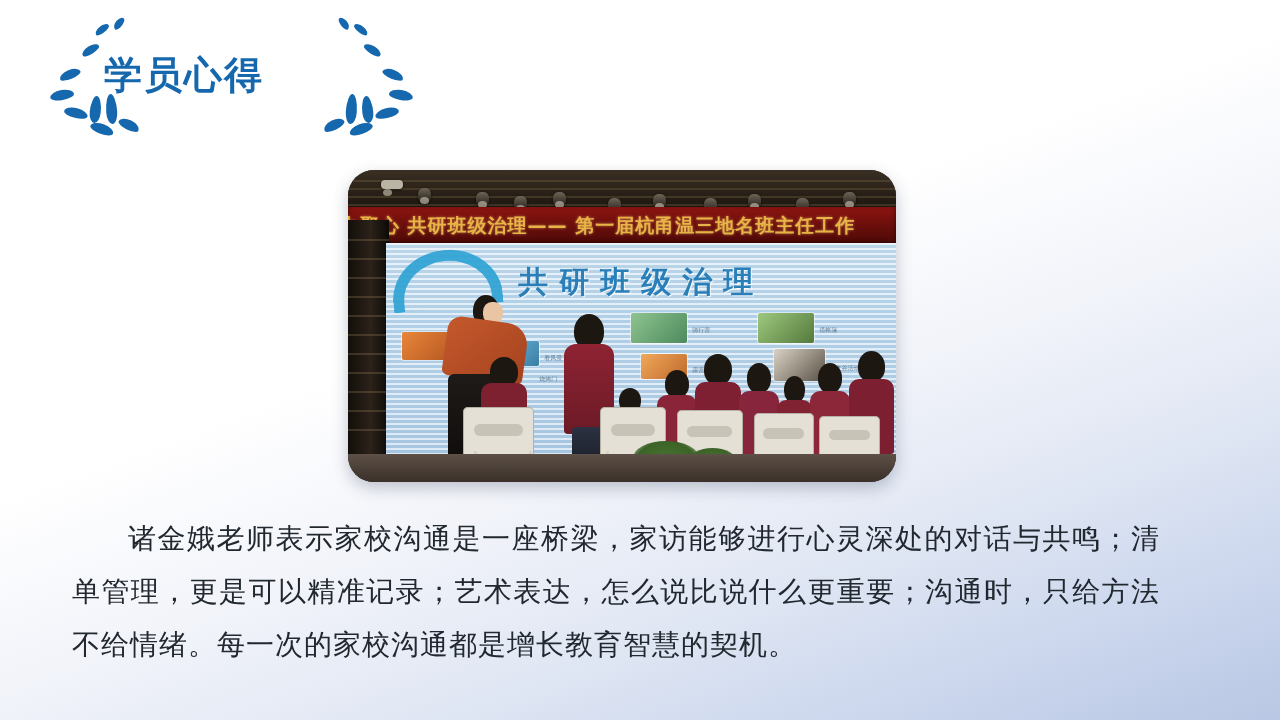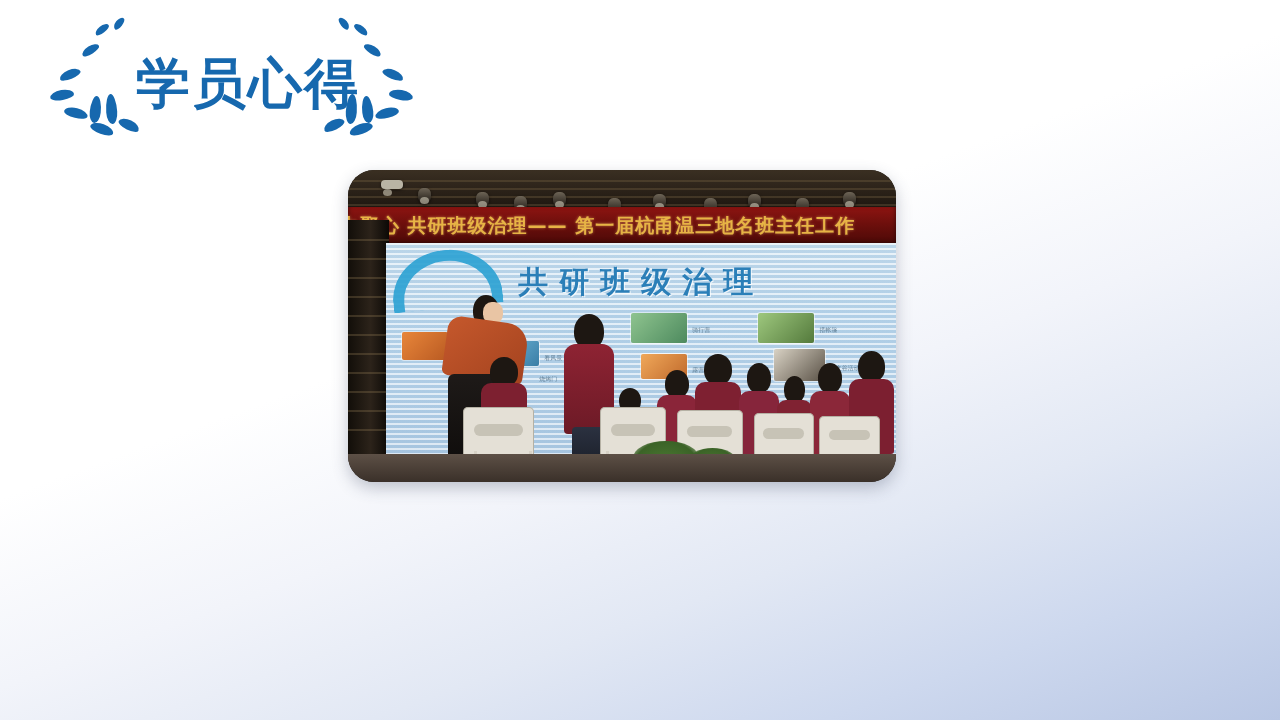--- a/index.html
+++ b/index.html
@@ -27,28 +27,27 @@
   
   #title-block {
     position:absolute;
     left:24px; top:8px;
     width:400px; height:145px;
   }
 
   #title-text {
     position:absolute;
     left:80px; top:48px;
-    font-size:54px;
+    font-size:38px;
     font-weight:bold;
     letter-spacing:2px;
     color:#1668ae;
     line-height:1;
     white-space:nowrap;
     font-family:"Liberation Sans","DejaVu Sans",sans-serif;
-    margin-left:32px;
   }
 
   .wreath { position:absolute; top:0; width:120px; height:145px; }
   #wreath-left  { left:10px; }
   #wreath-right { left:285px; transform:scaleX(-1); }
 
   .leaf {
     position:absolute;
     background:#1668ae;
     border-radius:50% 50% 50% 50% / 60% 60% 40% 40%;
@@ -362,14 +361,15 @@
       <div class="chair-leg" style="left:61%; top:91%; height:9%;"></div>
       <div class="chair-leg" style="left:71%; top:91%; height:9%;"></div>
 
       <div class="plant" style="left:52%; width:12%; height:11%;"></div>
       <div class="plant" style="left:62%; width:9%;  height:9%;"></div>
 
       <div class="floor"></div>
     </div>
   </div>
 
+  <div id="paragraph">诸金娥老师表示家校沟通是一座桥梁，家访能够进行心灵深处的对话与共鸣；清单管理，更是可以精准记录；艺术表达，怎么说比说什么更重要；沟通时，只给方法不给情绪。每一次的家校沟通都是增长教育智慧的契机。</div>
 
 </div>
 
 </body></html>

